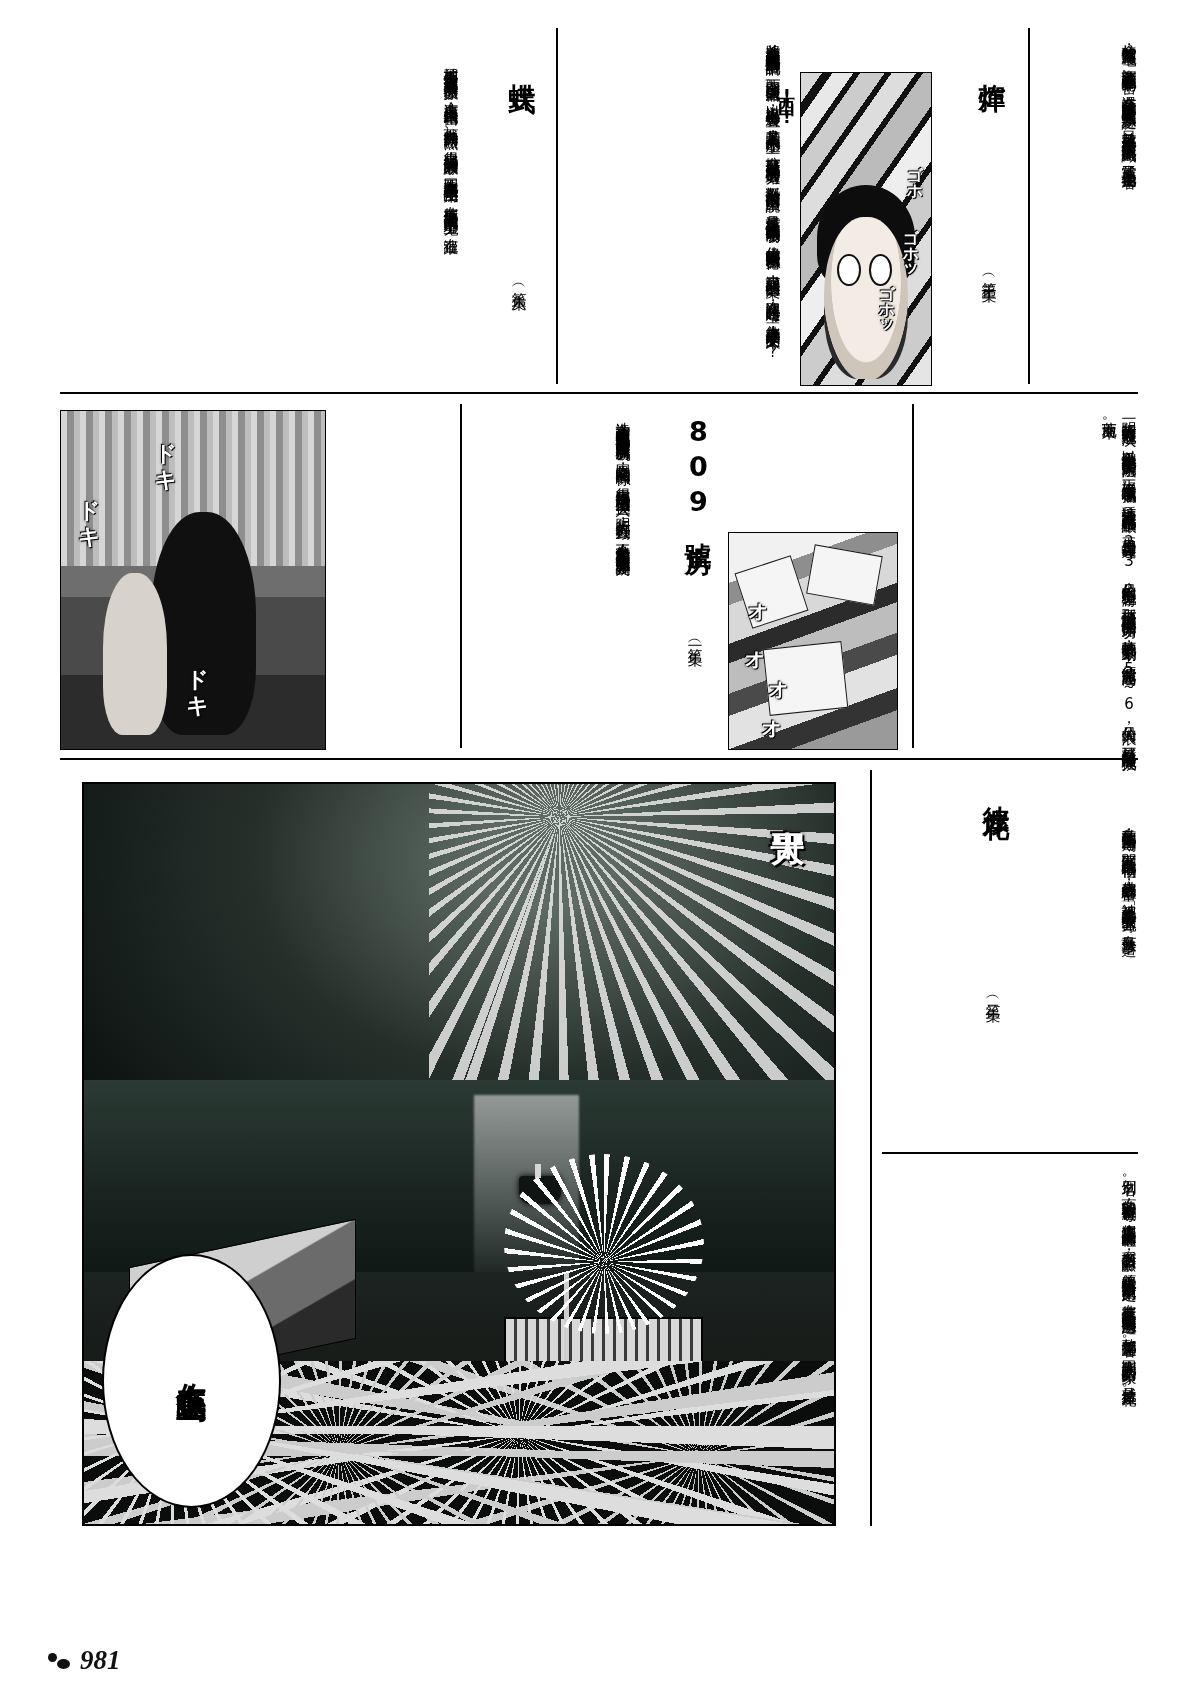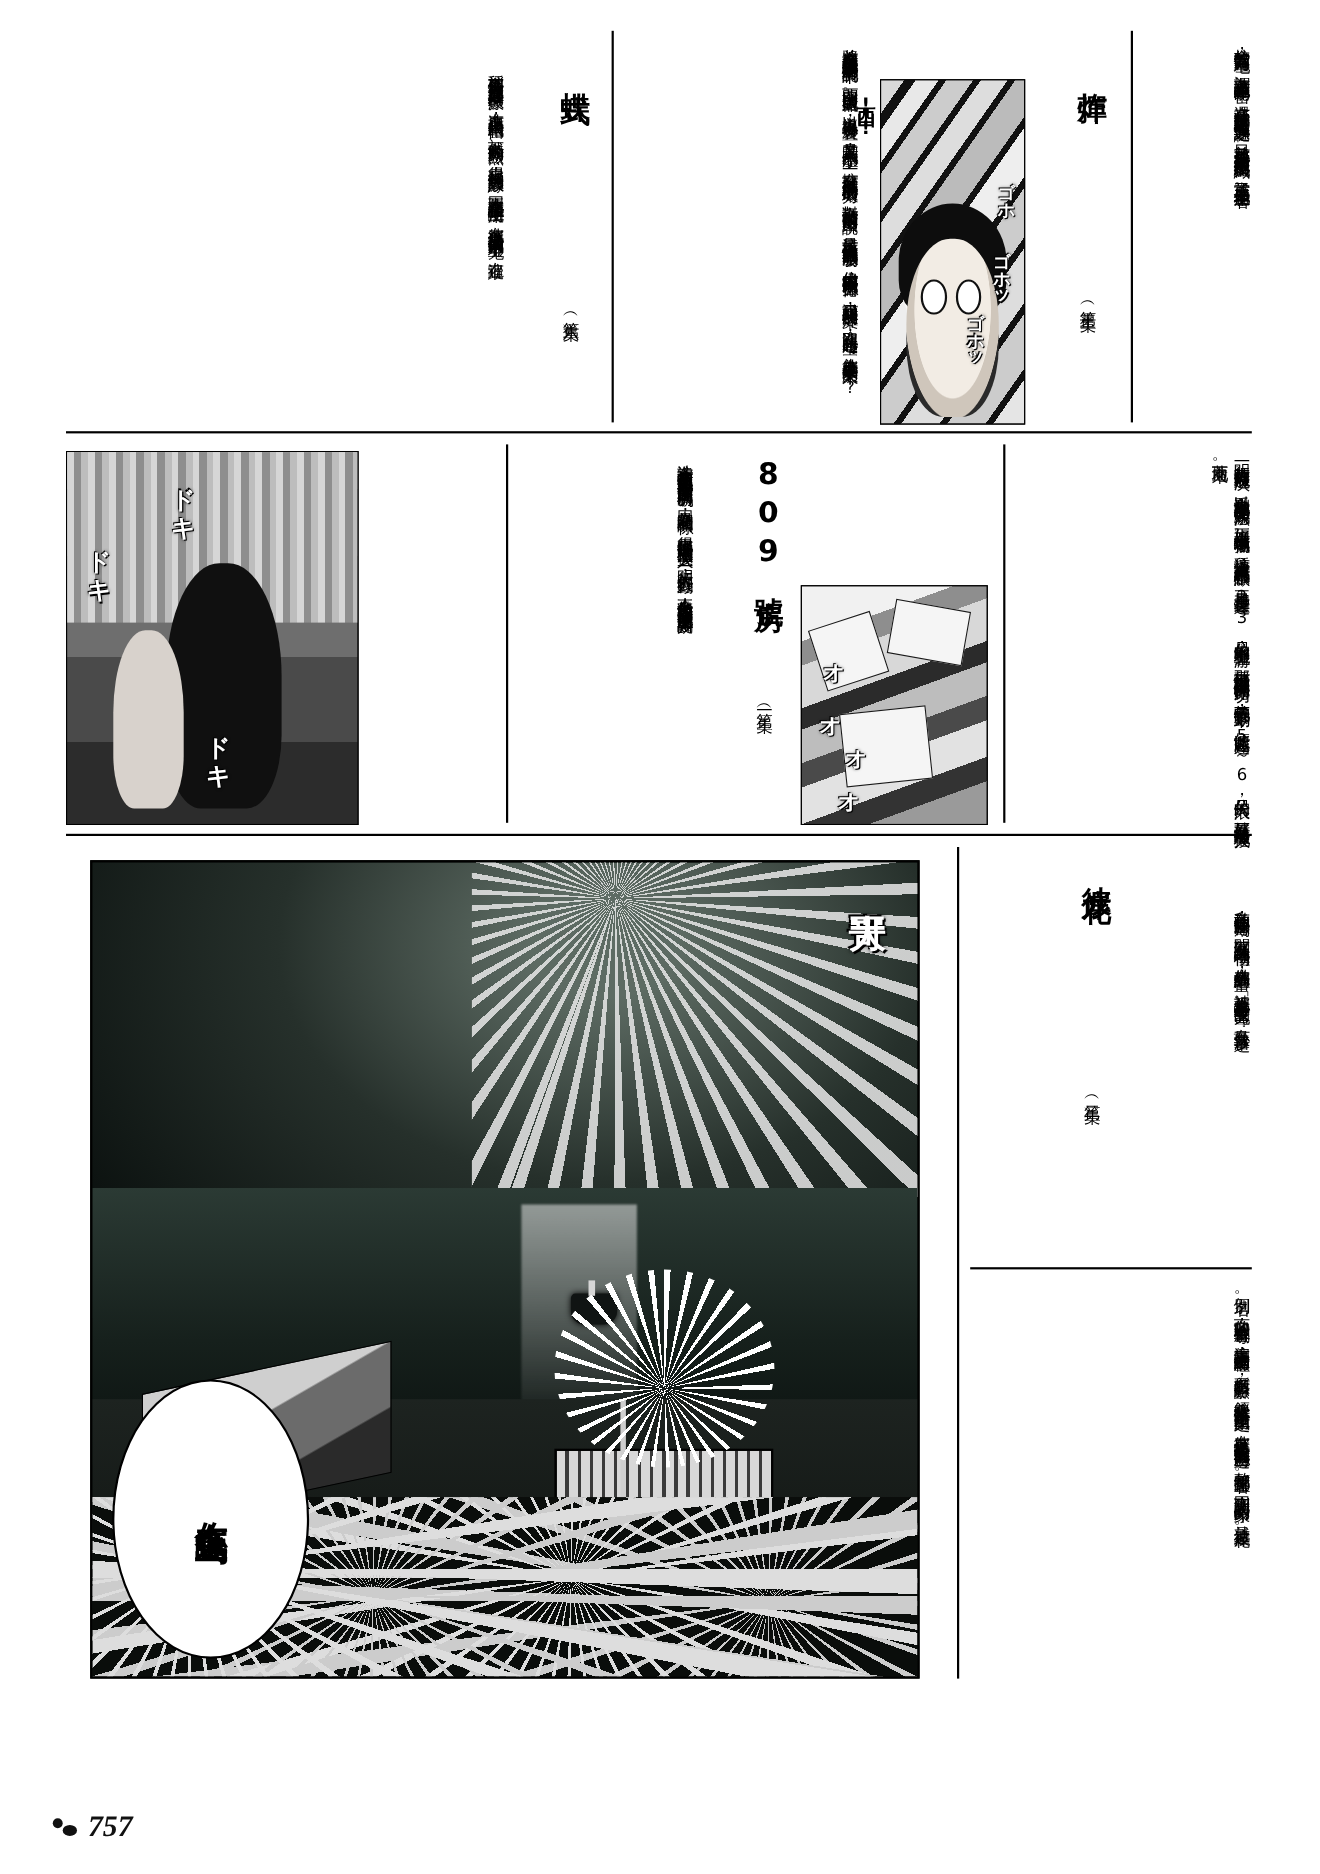--- a/index.html
+++ b/index.html
@@ -304,16 +304,16 @@
         <div class="vtext">你在這島上嗎？</div>
       </div>
     </div>
   </div>
 
   <div id="folio">
     <div class="folio-mark">
       <i style="left:2px;top:2px;width:9px;height:9px;"></i>
       <i style="left:11px;top:8px;width:13px;height:10px;"></i>
     </div>
-    <div class="num">757</div>
+    <div class="num">981</div>
   </div>
 
 </div>
 
 </body></html>

